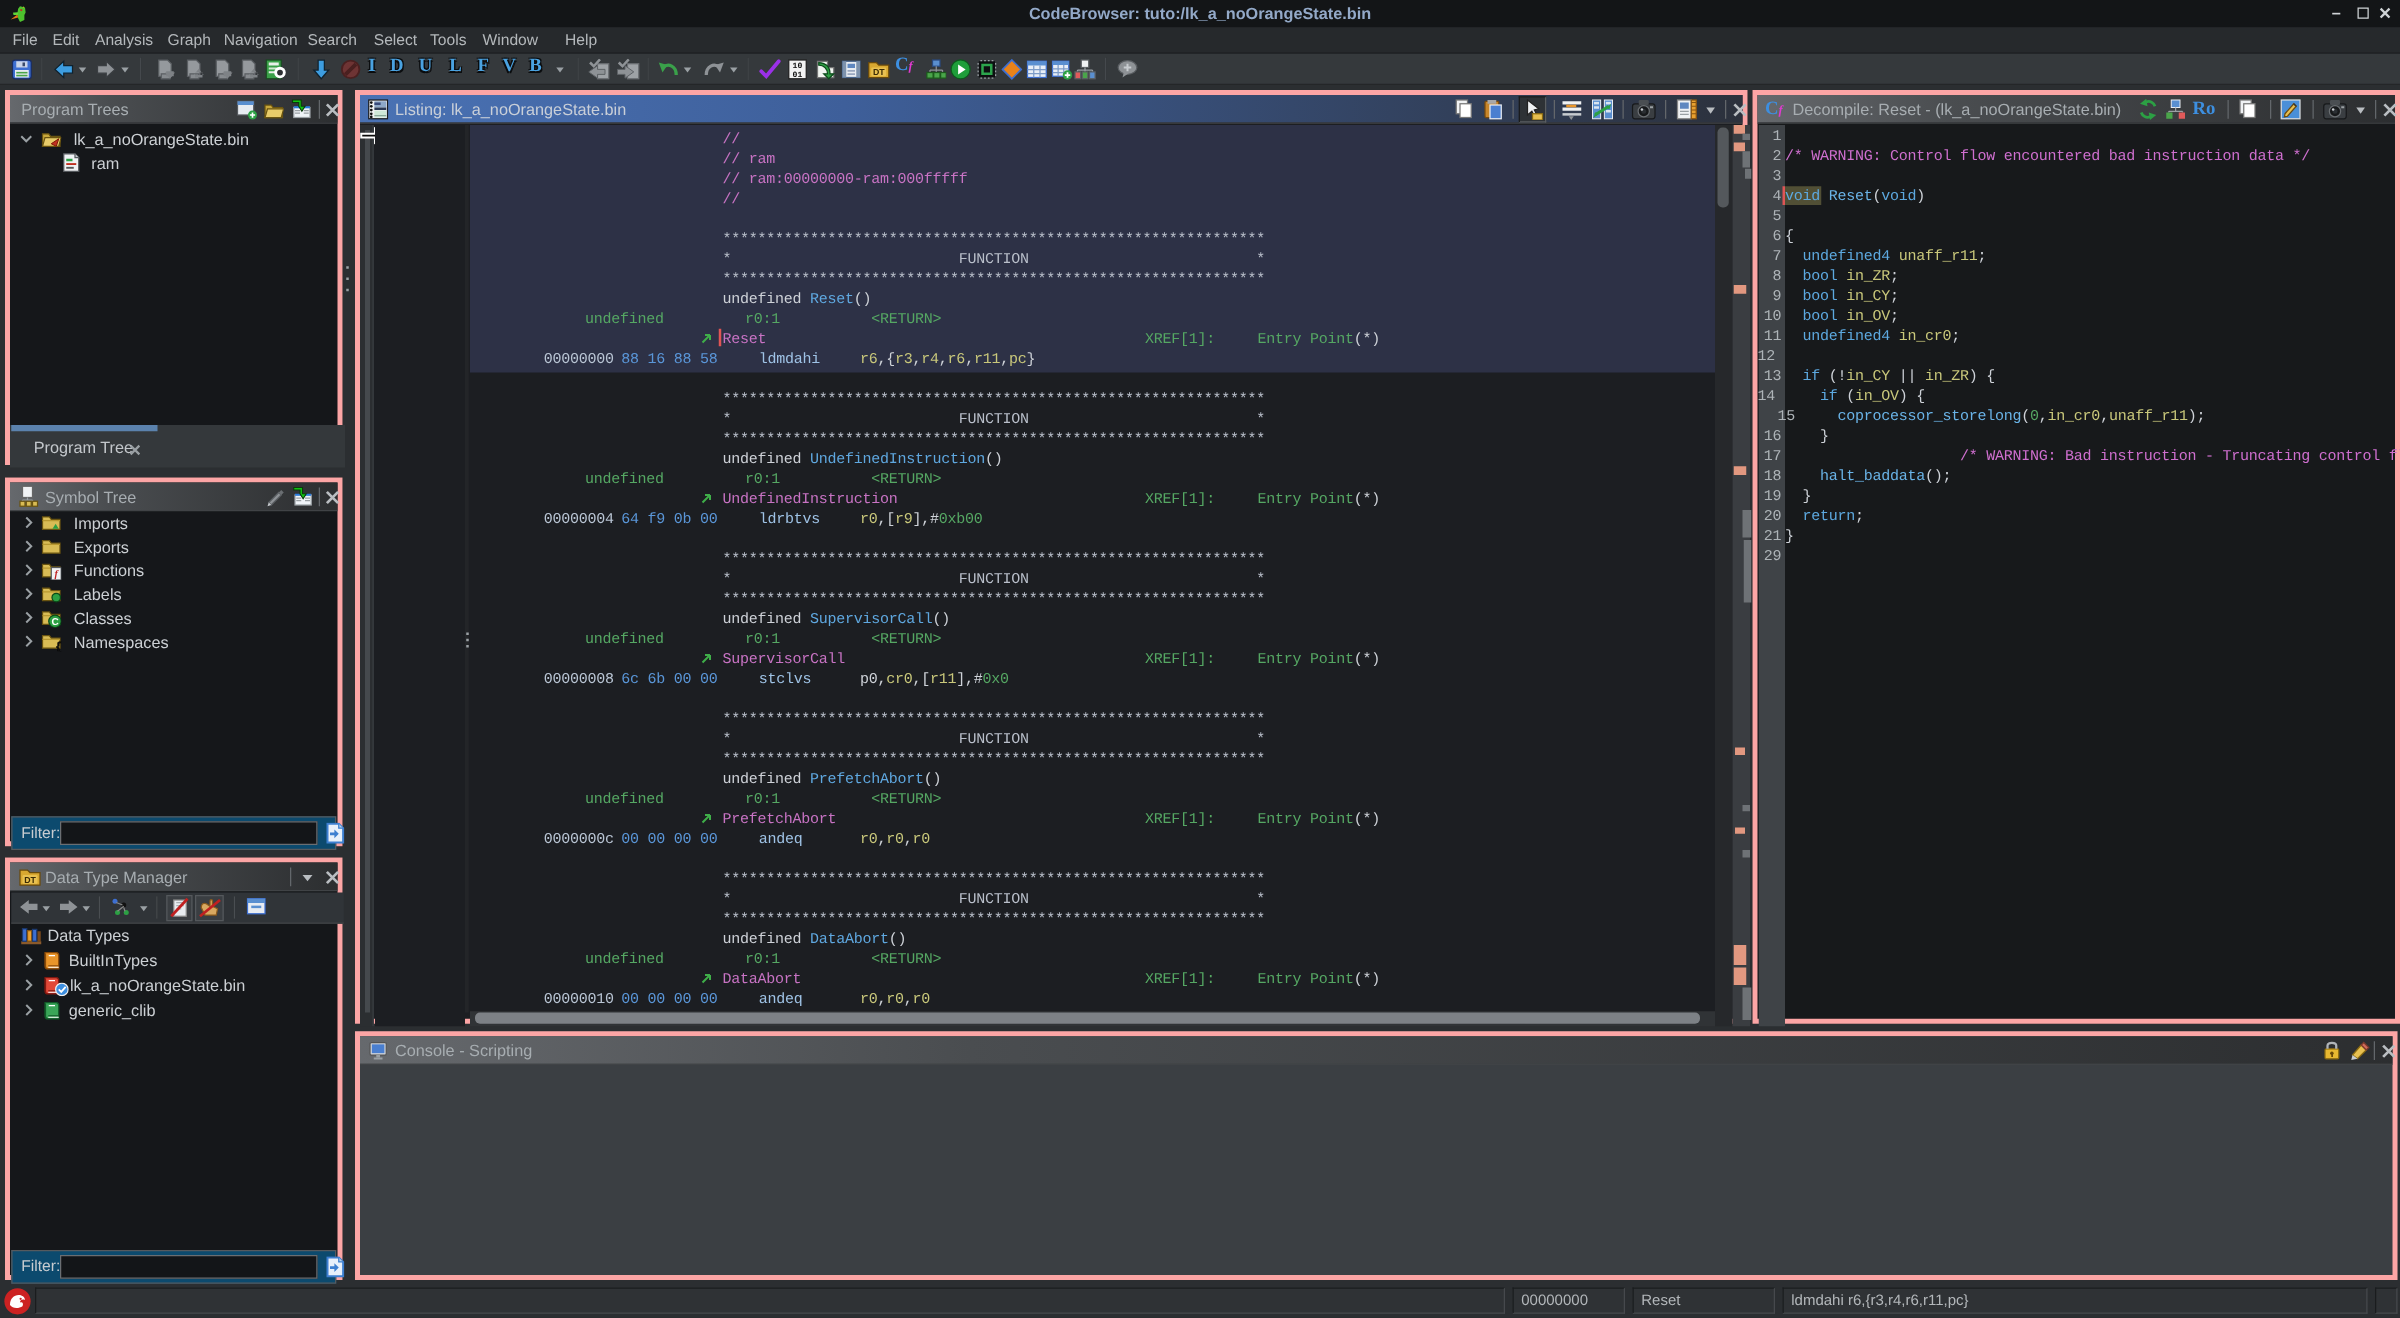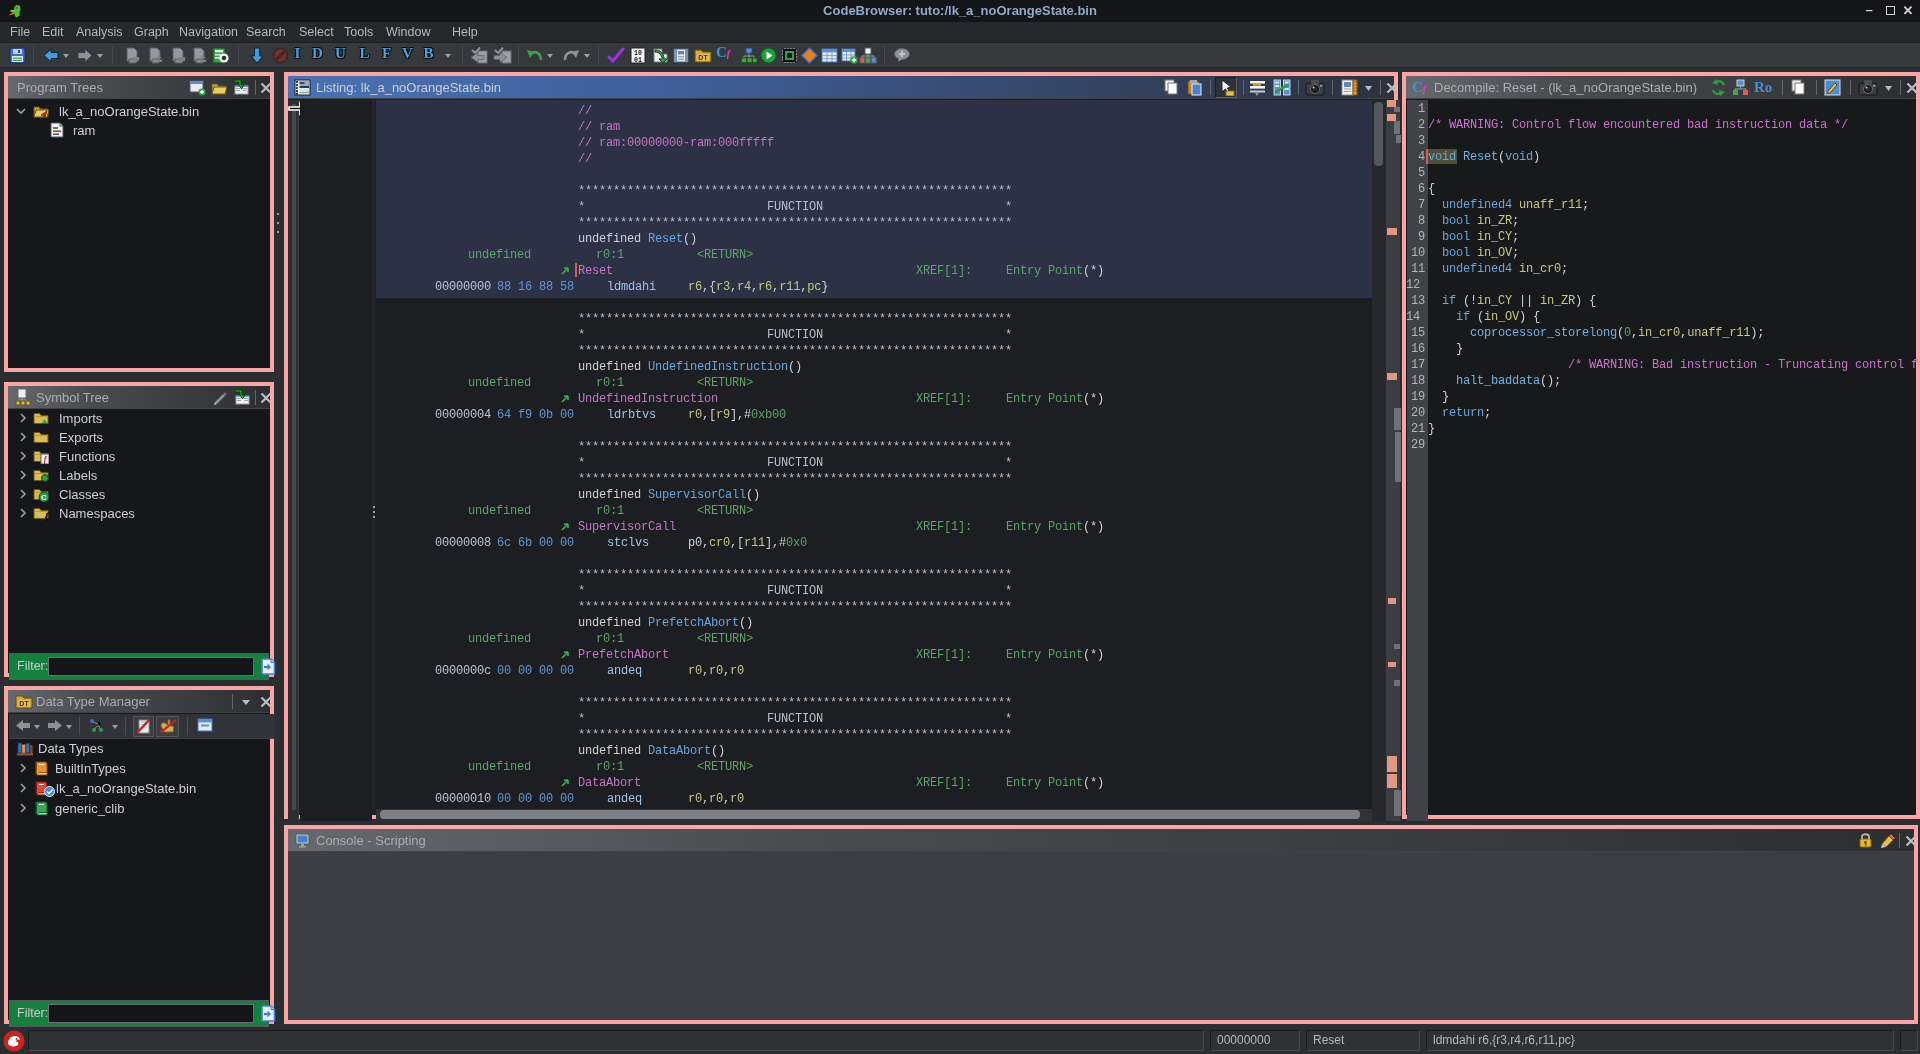--- a/index.html
+++ b/index.html
@@ -16,21 +16,21 @@
 .icon{position:absolute}
 
 .panel{position:absolute;border:4px solid #fca5a5;background:#15171a}
 .ptitle{position:absolute;left:0;top:0;right:0;height:23px;background:linear-gradient(90deg,#66696d 0%,#4a4d50 30%,#2c2e30 100%);border-bottom:1px solid #404346}
 .ptitle.blue{background:linear-gradient(90deg,#4a72b4 0%,#3e5f9a 35%,#2c313c 100%)}
 .ptitle .tt{position:absolute;left:28px;top:0;line-height:23px;font-size:13px;color:#a7adb1;white-space:nowrap}
 .ptitle.blue .tt{color:#c9cfd8}
 .tree{font-size:13px;color:#ccd0d4;white-space:nowrap}
 .chev{position:absolute;width:10px;height:10px;fill:none;stroke:#9aa0a4;stroke-width:1.6}
 
-.frow{position:absolute;left:1px;right:1px;height:27px;background:#15803d;border:1px solid #565a5e}
+.frow{position:absolute;left:1px;right:1px;height:27px;background:#0c4a6e;border:1px solid #565a5e}
 .frow .fl{position:absolute;left:7px;top:0;line-height:25px;font-size:12.5px;color:#c8ccd0}
 .finput{position:absolute;left:38px;top:3px;width:206px;height:19px;background:#131518;border:1px solid #6a6e72}
 
 #status{left:0;top:1028px;width:1920px;height:26px;background:#2b2e31}
 .scell{position:absolute;top:2px;height:21px;background:#2f3235;border:1px solid #1a1c1e;border-bottom-color:#46494d;border-right-color:#46494d;color:#b3b7ba;font-size:12px;line-height:19px;padding-left:6px;white-space:nowrap;overflow:hidden}
 
 .pink{color:#c873c4}.grn{color:#55a763}.kha{color:#c9c87b}.byt{color:#5a96d8}
 .mne{color:#9fc3e6}.adr{color:#b9c5d4}.wht{color:#ced2d8}.str{color:#b9bfca}
 .fnm{color:#5fa8e0}
 
@@ -265,20 +265,27 @@
     </svg>
     <div class="a tree" style="left:51px;top:28px">lk_a_noOrangeState.bin</div>
     <svg class="icon" style="left:41px;top:46px" width="16" height="16" viewBox="0 0 16 16">
       <path d="M2 1 L11 1 L14 4 L14 15 L2 15 Z" fill="#f0f2f4" stroke="#55595d"></path>
       <path d="M11 1 L11 4 L14 4" fill="#c8ccd0" stroke="#55595d"></path>
       <rect x="4" y="5" width="5" height="2" fill="#2ca044"></rect>
       <rect x="4" y="8.5" width="8" height="1.5" fill="#c03020"></rect>
       <rect x="4" y="11.5" width="6" height="1.5" fill="#555"></rect>
     </svg>
     <div class="a tree" style="left:65px;top:47px">ram</div>
+    <div class="a" style="left:0;top:264px;width:268px;height:34px;background:#34383b">
+      <div class="a" style="left:1px;top:0px;width:117px;height:5px;background:#5b82ad"></div>
+      <div class="a" style="left:19px;top:10px;font-size:13px;color:#c3c7cb">Program Tree</div>
+      <svg class="icon" style="left:95px;top:15px" width="10" height="10" viewBox="0 0 10 10">
+        <path d="M1.5 1.5 L8.5 8.5 M8.5 1.5 L1.5 8.5" stroke="#9aa0a4" stroke-width="1.8"></path>
+      </svg>
+    </div>
   </div>
 <div class="panel" style="left:4px;top:382px;width:270px;height:295px">
     <div class="ptitle">
       <svg class="icon" style="left:7px;top:2px" width="18" height="18" viewBox="0 0 18 18">
         <rect x="3" y="1" width="8" height="9" fill="#f0f2f4" stroke="#666"></rect>
         <path d="M7 10 L7 12 M3 12 L11 12 M3 12 L3 13 M11 12 L11 13" stroke="#9aa0a4"></path>
         <rect x="1" y="13" width="4" height="4" fill="#d9bc55" stroke="#6a5410"></rect>
         <rect x="6" y="13" width="4" height="4" fill="#d9bc55" stroke="#6a5410"></rect>
         <rect x="11" y="13" width="4" height="4" fill="#d9bc55" stroke="#6a5410"></rect>
       </svg>
@@ -733,21 +740,21 @@
     <div class="a mono" style="left:0px;top:89px;width:19px;text-align:right;color:#aeb4b8">5</div>
     <div class="a mono" style="left:0px;top:105px;width:19px;text-align:right;color:#aeb4b8">6</div>
     <div class="a mono" style="left:0px;top:121px;width:19px;text-align:right;color:#aeb4b8">7</div>
     <div class="a mono" style="left:0px;top:137px;width:19px;text-align:right;color:#aeb4b8">8</div>
     <div class="a mono" style="left:0px;top:153px;width:19px;text-align:right;color:#aeb4b8">9</div>
     <div class="a mono" style="left:0px;top:169px;width:19px;text-align:right;color:#aeb4b8">10</div>
     <div class="a mono" style="left:0px;top:185px;width:19px;text-align:right;color:#aeb4b8">11</div>
     <div class="a mono" style="left:0px;top:201px;width:19px;text-align:left;color:#aeb4b8">12</div>
     <div class="a mono" style="left:0px;top:217px;width:19px;text-align:right;color:#aeb4b8">13</div>
     <div class="a mono" style="left:0px;top:233px;width:19px;text-align:left;color:#aeb4b8">14</div>
-    <div class="a mono" style="left:0px;top:249px;width:19px;text-align:right;color:#aeb4b8">15</div>
+    <div class="a mono" style="left:16px;top:249px;width:19px;color:#aeb4b8">15</div>
     <div class="a mono" style="left:0px;top:265px;width:19px;text-align:right;color:#aeb4b8">16</div>
     <div class="a mono" style="left:0px;top:281px;width:19px;text-align:right;color:#aeb4b8">17</div>
     <div class="a mono" style="left:0px;top:297px;width:19px;text-align:right;color:#aeb4b8">18</div>
     <div class="a mono" style="left:0px;top:313px;width:19px;text-align:right;color:#aeb4b8">19</div>
     <div class="a mono" style="left:0px;top:329px;width:19px;text-align:right;color:#aeb4b8">20</div>
     <div class="a mono" style="left:0px;top:345px;width:19px;text-align:right;color:#aeb4b8">21</div>
     <div class="a mono" style="left:0px;top:361px;width:19px;text-align:right;color:#aeb4b8">29</div>
     <div class="a" style="left:22px;top:73px;width:29px;height:15px;background:#514f35"></div>
     <div class="a" style="left:20px;top:73px;width:2px;height:15px;background:#e05555"></div>
     <div class="a mono t16" style="left:22px;top:41px"><span class="dc">/* WARNING: Control flow encountered bad instruction data */</span></div>

